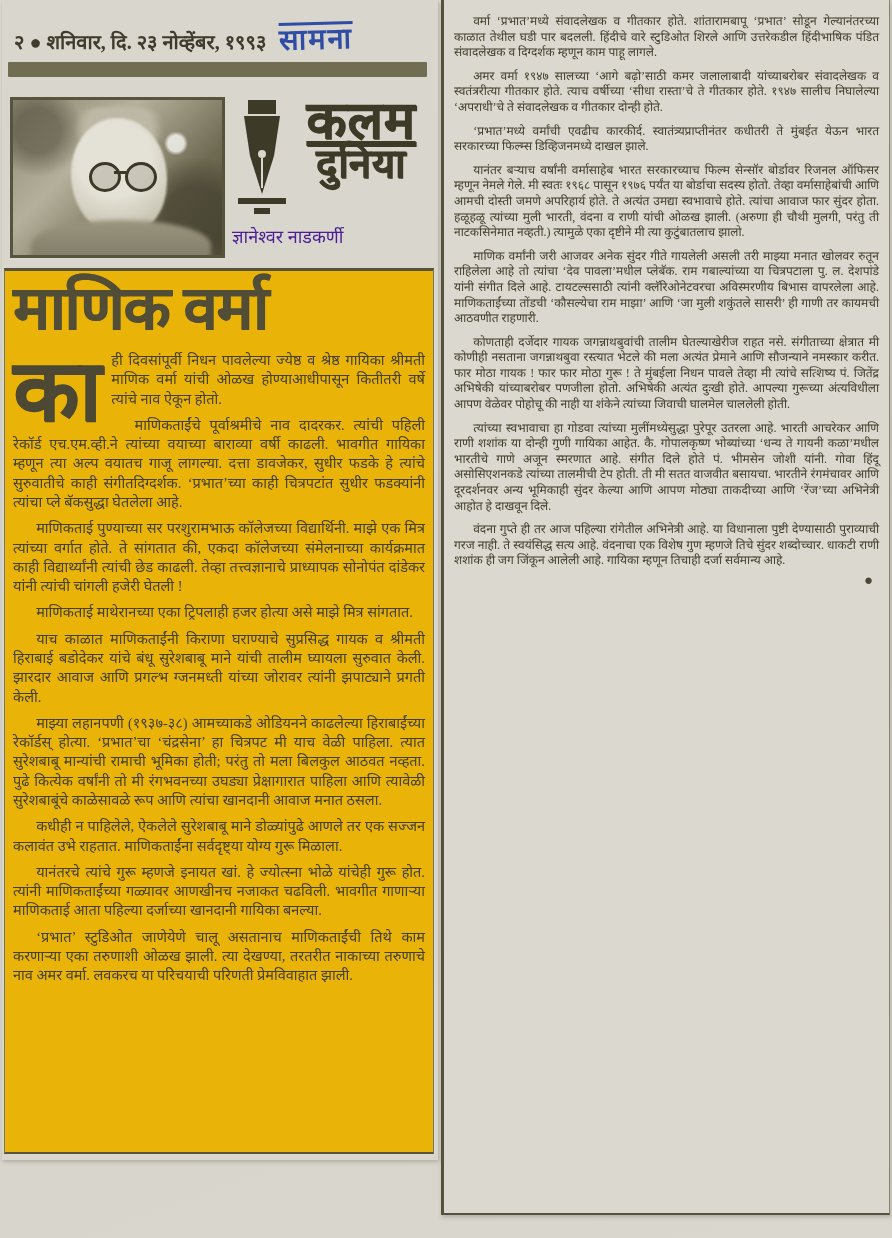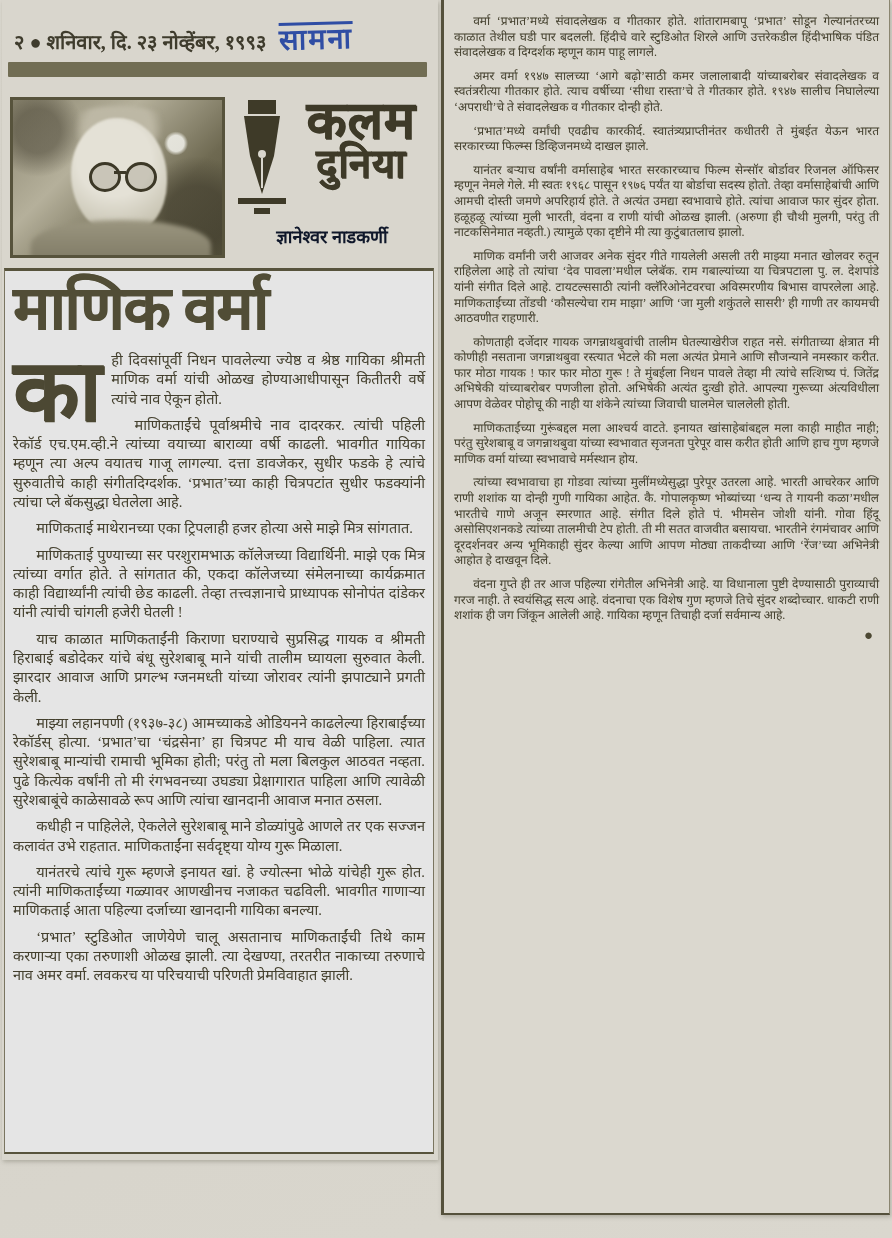--- a/index.html
+++ b/index.html
@@ -67,32 +67,32 @@
     background:linear-gradient(180deg,#9b9680 0%,#7a7560 100%);filter:blur(2px);
   }
 
   
   .logo-box{position:absolute;left:230px;top:96px;width:200px;height:150px;}
   .nib-wrap{position:absolute;left:2px;top:2px;width:56px;height:120px;}
   .logo-text{
     position:absolute;left:58px;top:0;width:142px;text-align:center;
     color:#3e3a28;font-weight:bold;line-height:.95;
   }
-  .logo-line1{font-size:52px;letter-spacing:1px;text-shadow:1px 1px 0 #3e3a28;}
+  .logo-line1{font-size:52px;letter-spacing:1px;text-shadow:1px 1px 0 #3e3a28;text-decoration:underline;}
   .logo-line2{font-size:40px;letter-spacing:1px;text-shadow:1px 1px 0 #3e3a28;}
   .author{
-    position:absolute;left:230px;top:224px;width:200px;text-align:center;
-    font-size:18px;font-weight:bold;color:#0f172a;
+    position:absolute;left:230px;top:224px;width:200px;
+    font-size:18px;font-weight:normal;color:#4c1d95;
   }
 
   
   .article-box{
     position:absolute;left:2px;top:268px;width:430px;height:886px;
     border:1px solid #7a7560;border-top:3px solid #57533c;border-bottom:2px solid #57533c;
-    box-sizing:border-box;background:#e5e5e5;
+    box-sizing:border-box;background:#eab308;
     padding:4px 8px 0 8px;overflow:hidden;
   }
   .headline{
     font-size:61px;font-weight:bold;color:#514d36;
     letter-spacing:-1px;line-height:1.05;margin:2px 0 10px 0;
     text-shadow:1px 0 0 #514d36;white-space:nowrap;
   }
   .bodytext p{
     margin:0 0 7px 0;font-size:14.5px;line-height:1.33;color:#44402e;
     text-align:justify;text-indent:1.6em;
@@ -168,23 +168,23 @@
       <div class="headline">माणिक वर्मा</div>
       <div class="bodytext">
         <p class="lead">
           <span class="dropcap">का</span>
           <span>ही दिवसांपूर्वी निधन पावलेल्या ज्येष्ठ व श्रेष्ठ गायिका श्रीमती माणिक वर्मा यांची ओळख होण्याआधीपासून कितीतरी वर्षे त्यांचे नाव ऐकून होतो.</span>
         </p>
         <div>
 
             <p>माणिकताईंचे पूर्वाश्रमीचे नाव दादरकर. त्यांची पहिली रेकॉर्ड एच.एम.व्ही.ने त्यांच्या वयाच्या बाराव्या वर्षी काढली. भावगीत गायिका म्हणून त्या अल्प वयातच गाजू लागल्या. दत्ता डावजेकर, सुधीर फडके हे त्यांचे सुरुवातीचे काही संगीतदिग्दर्शक. ‘प्रभात’च्या काही चित्रपटांत सुधीर फडक्यांनी त्यांचा प्ले बॅकसुद्धा घेतलेला आहे.</p>
 
+            <p>माणिकताई पुण्याच्या सर परशुरामभाऊ कॉलेजच्या विद्यार्थिनी. माझे एक मित्र त्यांच्या वर्गात होते. ते सांगतात की, एकदा कॉलेजच्या संमेलनाच्या कार्यक्रमात काही विद्यार्थ्यांनी त्यांची छेड काढली. तेव्हा तत्त्वज्ञानाचे प्राध्यापक सोनोपंत दांडेकर यांनी त्यांची चांगली हजेरी घेतली !</p>
+
             <p>माणिकताई माथेरानच्या एका ट्रिपलाही हजर होत्या असे माझे मित्र सांगतात.</p>
-
-            <p>माणिकताई पुण्याच्या सर परशुरामभाऊ कॉलेजच्या विद्यार्थिनी. माझे एक मित्र त्यांच्या वर्गात होते. ते सांगतात की, एकदा कॉलेजच्या संमेलनाच्या कार्यक्रमात काही विद्यार्थ्यांनी त्यांची छेड काढली. तेव्हा तत्त्वज्ञानाचे प्राध्यापक सोनोपंत दांडेकर यांनी त्यांची चांगली हजेरी घेतली !</p>
 
             <p>याच काळात माणिकताईंनी किराणा घराण्याचे सुप्रसिद्ध गायक व श्रीमती हिराबाई बडोदेकर यांचे बंधू सुरेशबाबू माने यांची तालीम घ्यायला सुरुवात केली. झारदार आवाज आणि प्रगल्भ ग्जनमध्ती यांच्या जोरावर त्यांनी झपाट्याने प्रगती केली.</p>
 
             <p>माझ्या लहानपणी (१९३७-३८) आमच्याकडे ओडियनने काढलेल्या हिराबाईंच्या रेकॉर्डस् होत्या. ‘प्रभात’चा ‘चंद्रसेना’ हा चित्रपट मी याच वेळी पाहिला. त्यात सुरेशबाबू मान्यांची रामाची भूमिका होती; परंतु तो मला बिलकुल आठवत नव्हता. पुढे कित्येक वर्षांनी तो मी रंगभवनच्या उघड्या प्रेक्षागारात पाहिला आणि त्यावेळी सुरेशबाबूंचे काळेसावळे रूप आणि त्यांचा खानदानी आवाज मनात ठसला.</p>
 
 
             <p>कधीही न पाहिलेले, ऐकलेले सुरेशबाबू माने डोळ्यांपुढे आणले तर एक सज्जन कलावंत उभे राहतात. माणिकताईंना सर्वदृष्ट्या योग्य गुरू मिळाला.</p>
 
             <p>यानंतरचे त्यांचे गुरू म्हणजे इनायत खां. हे ज्योत्स्ना भोळे यांचेही गुरू होत. त्यांनी माणिकताईंच्या गळ्यावर आणखीनच नजाकत चढविली. भावगीत गाणाऱ्या माणिकताई आता पहिल्या दर्जाच्या खानदानी गायिका बनल्या.</p>
 
@@ -203,21 +203,20 @@
 
         <p>‘प्रभात’मध्ये वर्मांची एवढीच कारकीर्द. स्वातंत्र्यप्राप्तीनंतर कधीतरी ते मुंबईत येऊन भारत सरकारच्या फिल्म्स डिव्हिजनमध्ये दाखल झाले.</p>
 
         <p>यानंतर बऱ्याच वर्षांनी वर्मासाहेब भारत सरकारच्याच फिल्म सेन्सॉर बोर्डावर रिजनल ऑफिसर म्हणून नेमले गेले. मी स्वतः १९६८ पासून १९७६ पर्यंत या बोर्डाचा सदस्य होतो. तेव्हा वर्मासाहेबांची आणि आमची दोस्ती जमणे अपरिहार्य होते. ते अत्यंत उमद्या स्वभावाचे होते. त्यांचा आवाज फार सुंदर होता. हळूहळू त्यांच्या मुली भारती, वंदना व राणी यांची ओळख झाली. (अरुणा ही चौथी मुलगी, परंतु ती नाटकसिनेमात नव्हती.) त्यामुळे एका दृष्टीने मी त्या कुटुंबातलाच झालो.</p>
 
         <p>माणिक वर्मांनी जरी आजवर अनेक सुंदर गीते गायलेली असली तरी माझ्या मनात खोलवर रुतून राहिलेला आहे तो त्यांचा ‘देव पावला’मधील प्लेबॅक. राम गबाल्यांच्या या चित्रपटाला पु. ल. देशपांडे यांनी संगीत दिले आहे. टायटल्ससाठी त्यांनी क्लॅरिओनेटवरचा अविस्मरणीय बिभास वापरलेला आहे. माणिकताईंच्या तोंडची ‘कौसल्येचा राम माझा’ आणि ‘जा मुली शकुंतले सासरी’ ही गाणी तर कायमची आठवणीत राहणारी.</p>
 
 
         <p>कोणताही दर्जेदार गायक जगन्नाथबुवांची तालीम घेतल्याखेरीज राहत नसे. संगीताच्या क्षेत्रात मी कोणीही नसताना जगन्नाथबुवा रस्त्यात भेटले की मला अत्यंत प्रेमाने आणि सौजन्याने नमस्कार करीत. फार मोठा गायक ! फार फार मोठा गुरू ! ते मुंबईला निधन पावले तेव्हा मी त्यांचे सत्शिष्य पं. जितेंद्र अभिषेकी यांच्याबरोबर पणजीला होतो. अभिषेकी अत्यंत दुःखी होते. आपल्या गुरूच्या अंत्यविधीला आपण वेळेवर पोहोचू की नाही या शंकेने त्यांच्या जिवाची घालमेल चाललेली होती.</p>
 
-        <p>माणिकताईंच्या गुरूंबद्दल मला आश्चर्य वाटते. इनायत खांसाहेबांबद्दल मला काही माहीत नाही; परंतु सुरेशबाबू व जगन्नाथबुवा यांच्या स्वभावात सृजनता पुरेपूर वास करीत होती आणि हाच गुण म्हणजे माणिक वर्मा यांच्या स्वभावाचे मर्मस्थान होय.</p>
 
         <p>त्यांच्या स्वभावाचा हा गोडवा त्यांच्या मुलींमध्येसुद्धा पुरेपूर उतरला आहे. भारती आचरेकर आणि राणी शशांक या दोन्ही गुणी गायिका आहेत. कै. गोपालकृष्ण भोब्यांच्या ‘धन्य ते गायनी कळा’मधील भारतीचे गाणे अजून स्मरणात आहे. संगीत दिले होते पं. भीमसेन जोशी यांनी. गोवा हिंदू असोसिएशनकडे त्यांच्या तालमीची टेप होती. ती मी सतत वाजवीत बसायचा. भारतीने रंगमंचावर आणि दूरदर्शनवर अन्य भूमिकाही सुंदर केल्या आणि आपण मोठ्या ताकदीच्या आणि ‘रेंज’च्या अभिनेत्री आहोत हे दाखवून दिले.</p>
 
         <p>वंदना गुप्ते ही तर आज पहिल्या रांगेतील अभिनेत्री आहे. या विधानाला पुष्टी देण्यासाठी पुराव्याची गरज नाही. ते स्वयंसिद्ध सत्य आहे. वंदनाचा एक विशेष गुण म्हणजे तिचे सुंदर शब्दोच्चार. धाकटी राणी शशांक ही जग जिंकून आलेली आहे. गायिका म्हणून तिचाही दर्जा सर्वमान्य आहे.</p>
 
 
       </div>
     <div class="endmark">●</div>
   </div>
 

